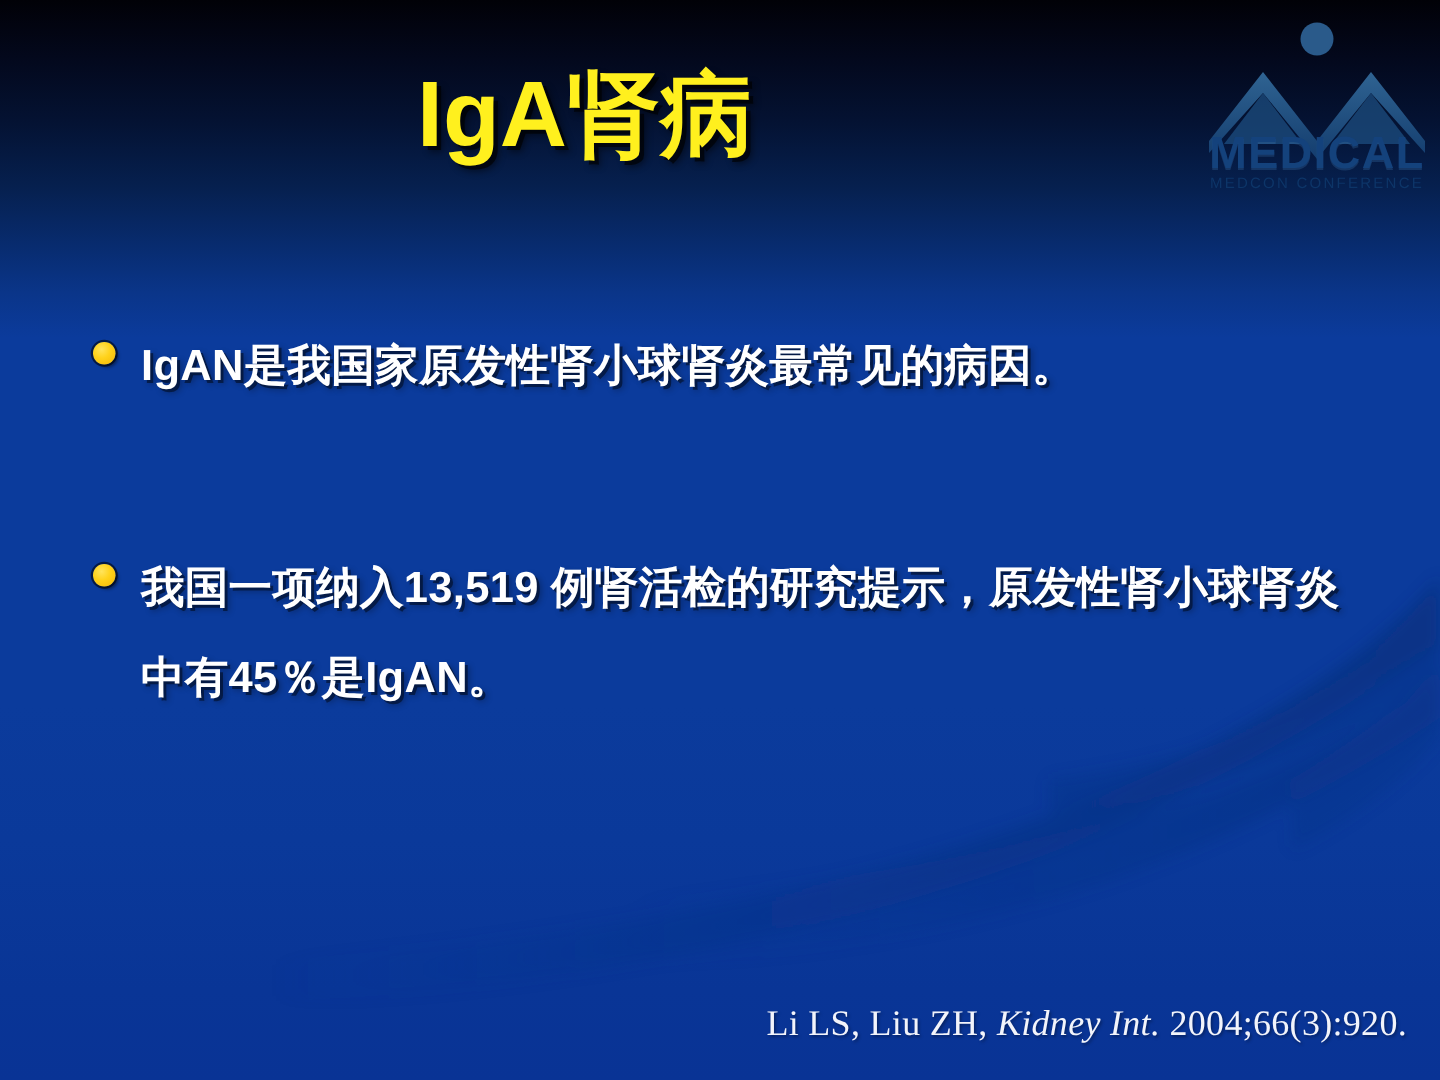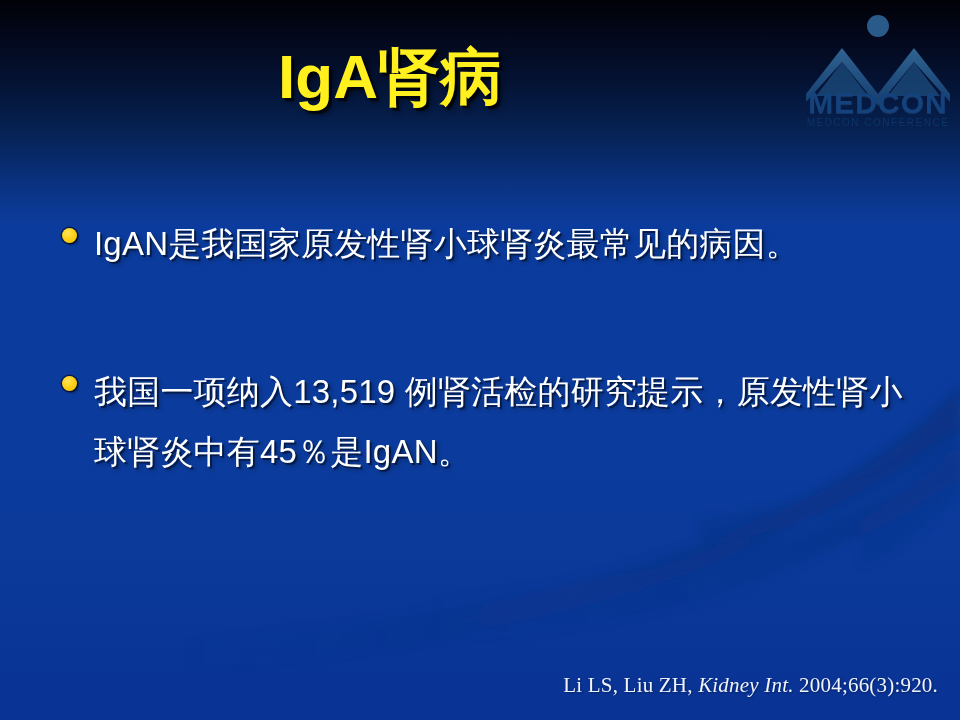--- a/index.html
+++ b/index.html
@@ -121,38 +121,38 @@
     height: 15px;
     border-radius: 50%;
     background: radial-gradient(circle at 38% 33%, #ffe45c 0%, #ffd21b 42%, #f2b705 100%);
     box-shadow:
       0 0 0 1.5px rgba(0,0,0,0.55),
       2px 2px 2px rgba(0,0,0,0.40);
   }
 
   .bullet-text {
     font-family: "Liberation Sans", "DejaVu Sans", sans-serif;
-    font-weight: normal;
-    font-size: 33px;
+    font-weight: bold;
+    font-size: 29px;
     line-height: 60px;
     color: #ffffff;
     letter-spacing: 0.2px;
     text-shadow:
       2px 2px 0 rgba(0,0,0,0.45),
       3px 3px 4px rgba(0,0,0,0.30);
     word-break: break-all;
   }
 
   
   .citation {
     position: absolute;
     right: 22px;
     bottom: 22px;
     font-family: "Liberation Serif", "DejaVu Serif", serif;
-    font-size: 21px;
+    font-size: 24px;
     line-height: 1.2;
     color: #f2f4fb;
     letter-spacing: 0.2px;
     white-space: nowrap;
     text-shadow: 1px 1px 2px rgba(0,0,0,0.35);
     text-align: right;
   }
   .citation .journal { font-style: italic; }
 </style>
 </head>
@@ -194,21 +194,21 @@
         <linearGradient id="mtnGrad" x1="0" y1="0" x2="0" y2="1">
           <stop offset="0%" stop-color="#2f6392"></stop>
           <stop offset="100%" stop-color="#143d6e"></stop>
         </linearGradient>
       </defs>
       <circle cx="76" cy="16" r="11" fill="#2a5a8a"></circle>
       <path d="M 4,84 L 40,38 L 76,84 L 112,38 L 148,84 L 148,92 L 112,52 L 76,96 L 40,52 L 4,92 Z" fill="url(#mtnGrad)"></path>
       <path d="M 14,86 L 40,52 L 66,86 Z" fill="#1c4d80" opacity="0.75"></path>
       <path d="M 86,86 L 112,52 L 138,86 Z" fill="#1c4d80" opacity="0.75"></path>
     </svg>
-    <div class="logo-wordmark">MEDCON</div>
+    <div class="logo-wordmark">MEDICAL</div>
     <div class="logo-subword">MEDCON CONFERENCE</div>
   </div>
 
   <h1 class="title">IgA肾病</h1>
 
   <div class="body">
 
     <div class="bullet-item">
       <span class="bullet-dot"></span>
       <div class="bullet-text">IgAN是我国家原发性肾小球肾炎最常见的病因。</div>

